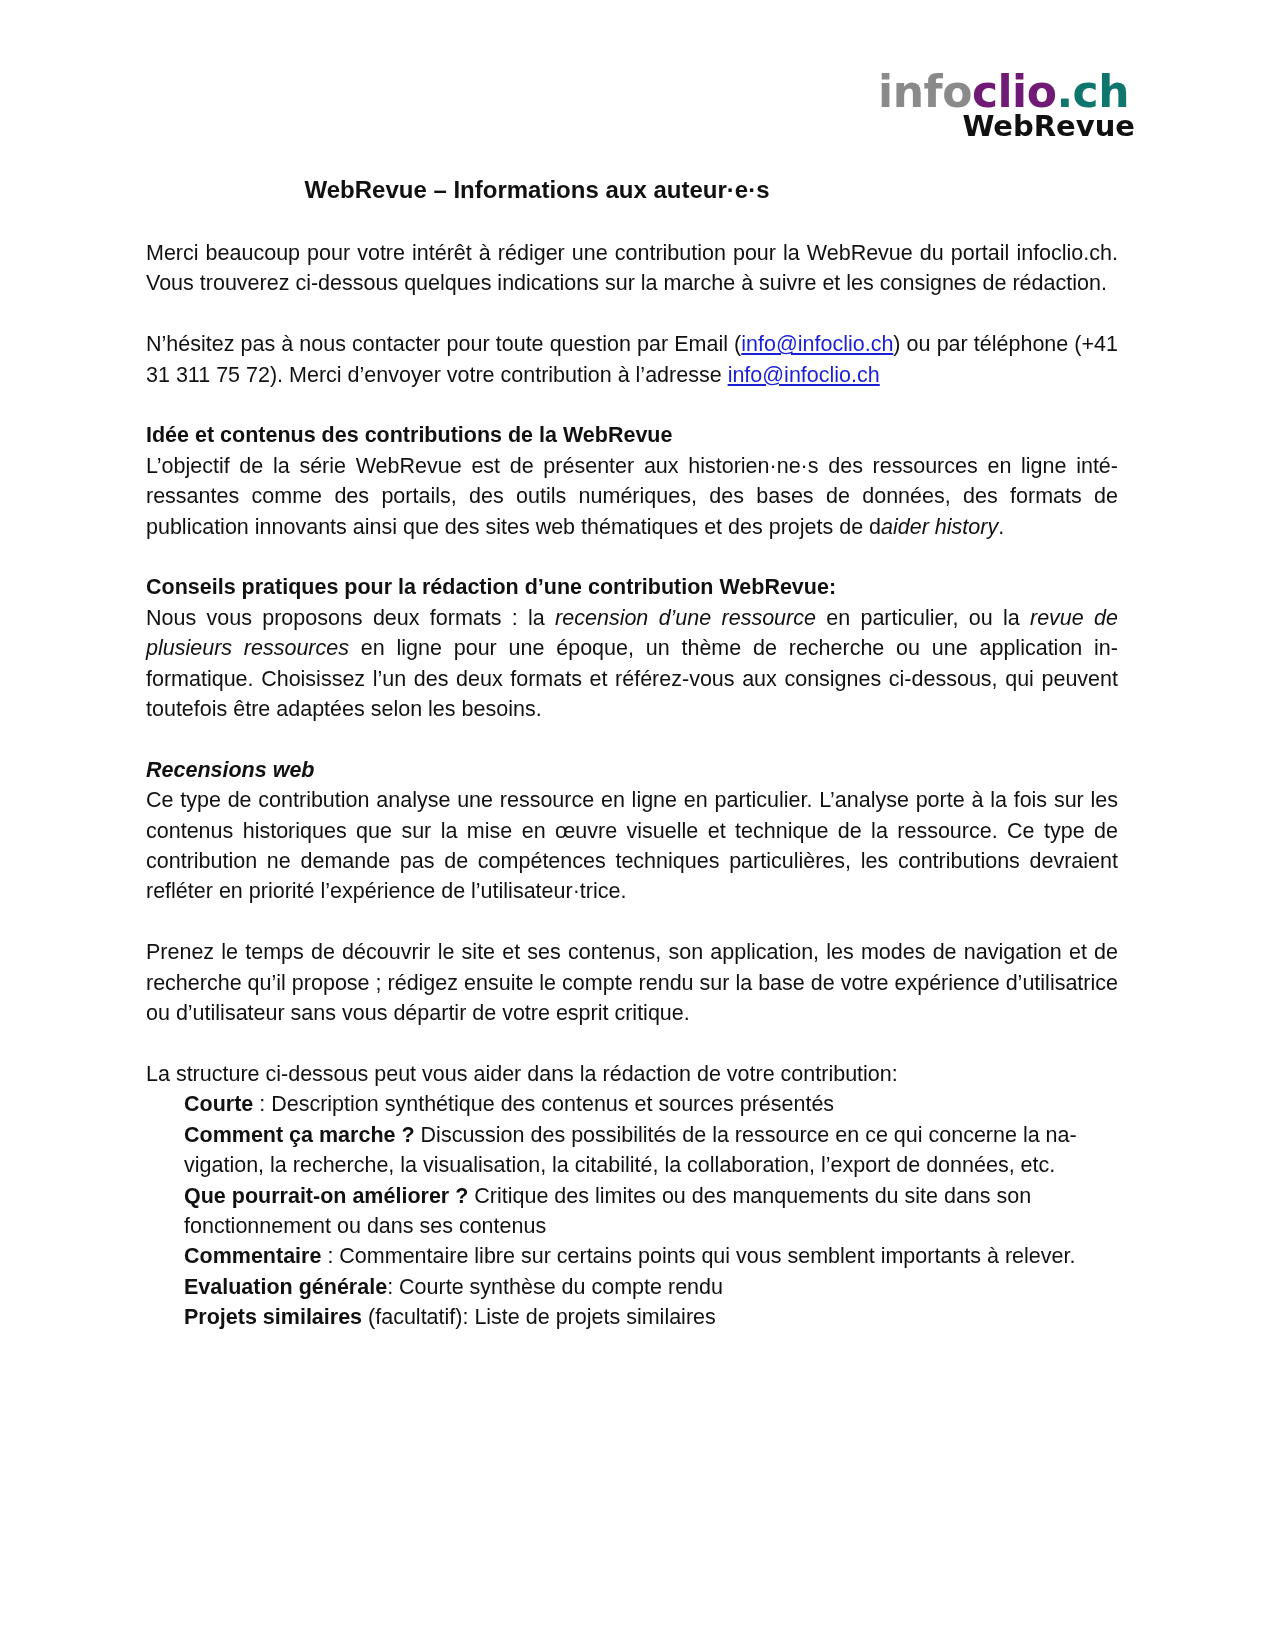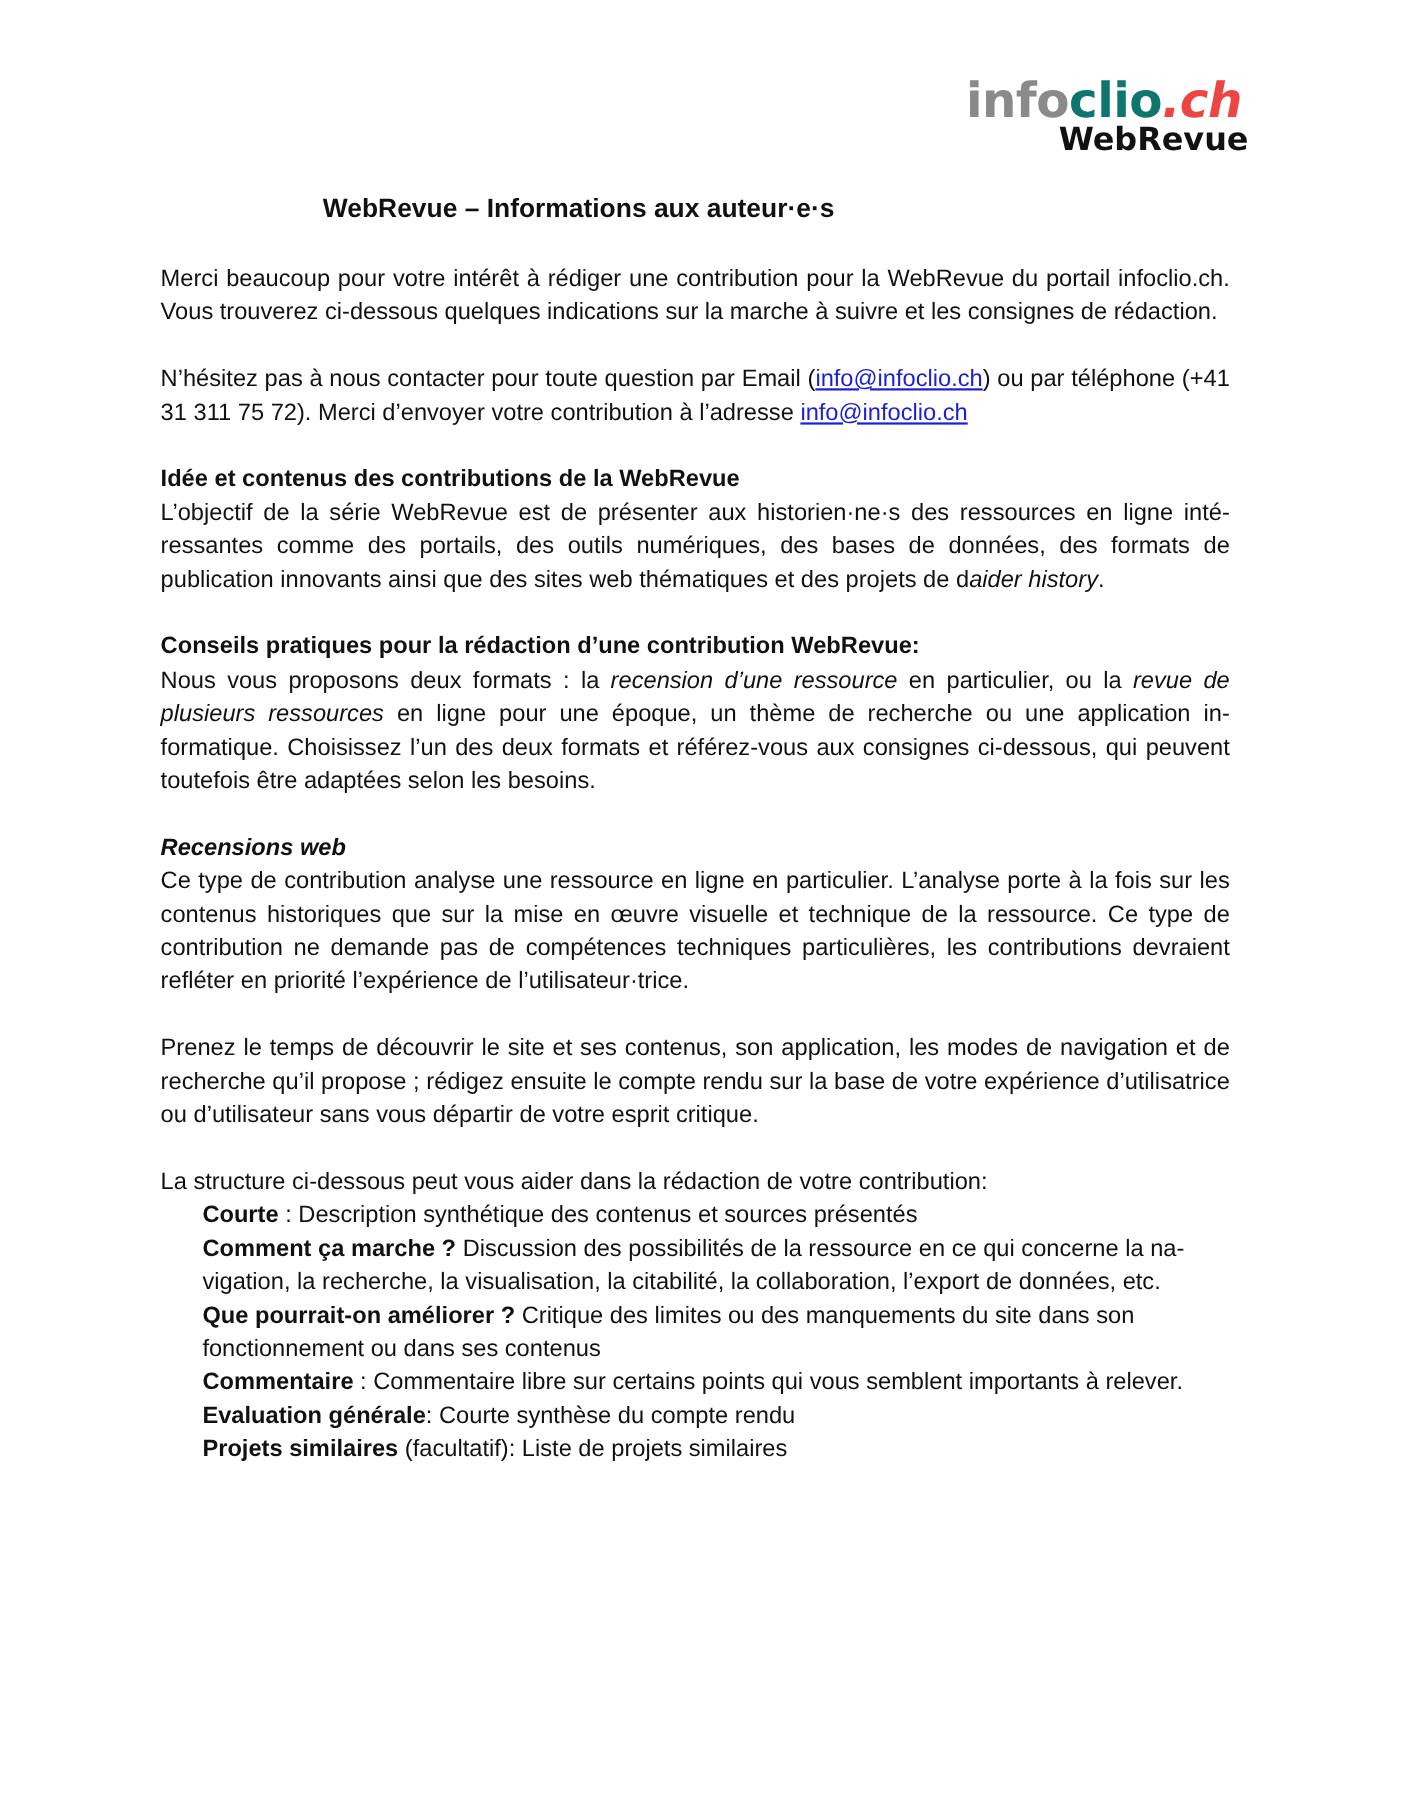--- a/index.html
+++ b/index.html
@@ -1,23 +1,23 @@
 <!DOCTYPE html>
 <html><head>
   <meta charset="utf-8">
   <style>
     html, body { margin: 0; padding: 0; background: #ffffff; }
     body { width: 1275px; height: 1650px; position: relative; overflow: hidden; font-family: "Liberation Sans", "DejaVu Sans", sans-serif; color: #111; }
     .logo { position: absolute; right: 146px; top: 70px; text-align: right; line-height: 1; }
     .logo-main { font-family: "DejaVu Sans", sans-serif; font-weight: bold; font-size: 44px; letter-spacing: -0.5px; white-space: nowrap; }
     .logo-info { color: #8a8a8a; }
-    .logo-clio { color: #0f766e; }
-    .logo-ch { color: #ef4444; font-style: italic; }
+    .logo-clio { color: #701a75; }
+    .logo-ch { color: #0f766e; }
     .logo-sub { font-family: "DejaVu Sans", sans-serif; font-weight: bold; font-size: 29px; color: #111; margin-top: -2px; margin-right: -6px; }
-    .title { position: absolute; top: 176px; left: 1px; width: 1110px; text-align: center; font-weight: bold; font-size: 24px; }
+    .title { position: absolute; top: 176px; left: 12px; width: 1110px; text-align: center; font-weight: bold; font-size: 24px; }
     .title span { display: inline-block; margin-left: -60px; }
     .content { position: absolute; left: 146px; top: 238px; width: 972px; font-size: 21.5px; line-height: 30.4px; }
     p { margin: 0 0 30.4px 0; text-align: justify; }
     .h { font-weight: bold; display: block; }
     .hi { font-weight: bold; font-style: italic; display: block; }
     a { color: #1a1fd6; text-decoration: underline; }
     .list { margin: 0; padding-left: 38px; }
     .list div { margin: 0; }
     .list b { font-weight: bold; }
     em { font-style: italic; }

